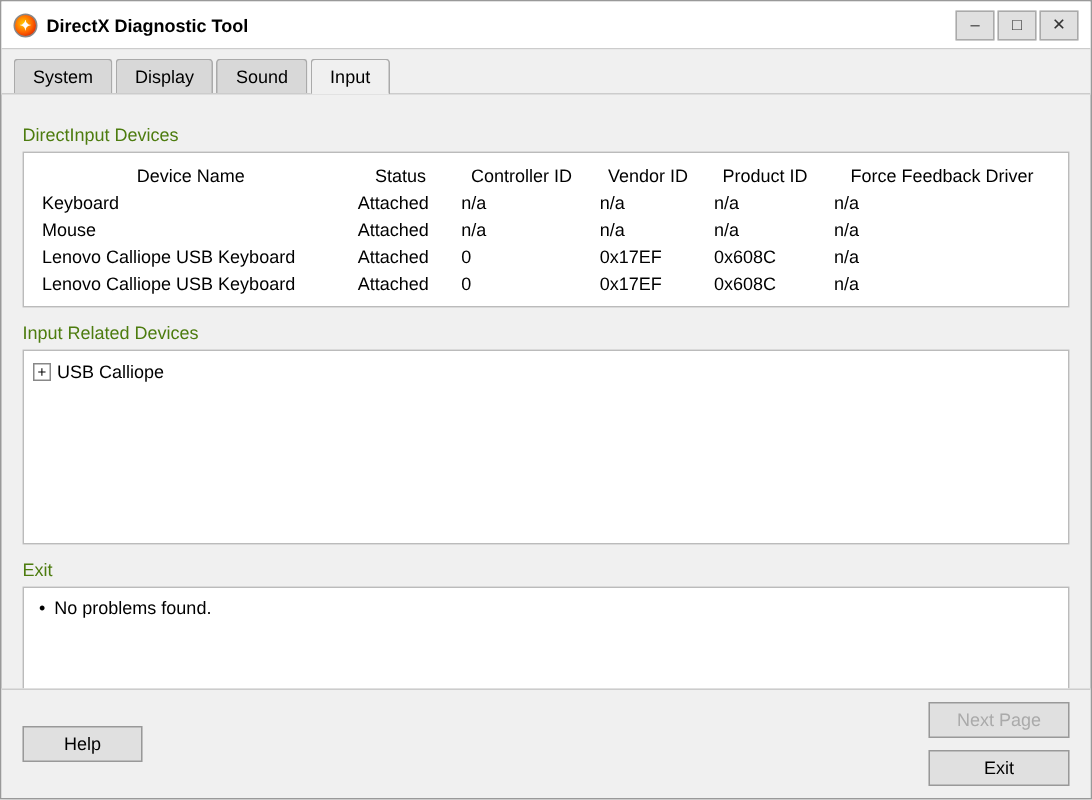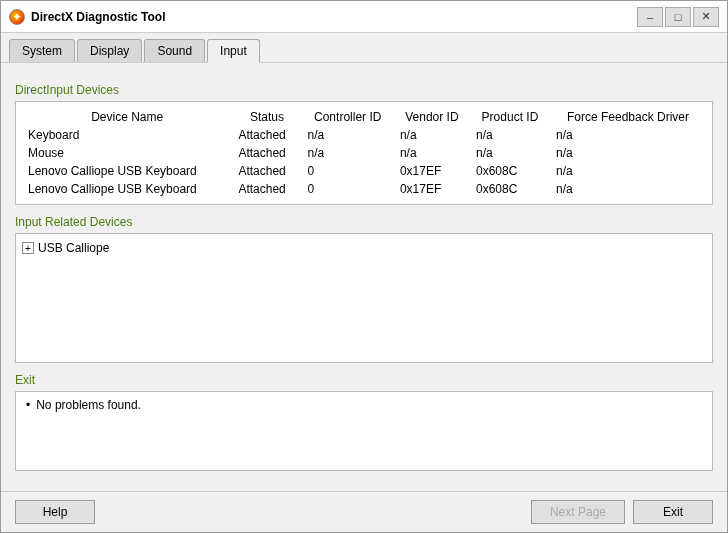--- a/index.html
+++ b/index.html
@@ -171,21 +171,21 @@
     .bullet { color: #000; }
     .footer {
       padding: 8px 14px;
       display: flex;
       justify-content: space-between;
       align-items: center;
       border-top: 1px solid #ccc;
       background: #f0f0f0;
     }
     .footer-left { display: flex; gap: 8px; }
-    .footer-right { display: flex; gap: 8px; }
+    .footer-right { display: flex; gap: 8px; flex-direction: column; }
     .footer-btn {
       padding: 4px 18px;
       background: #e0e0e0;
       border: 1px solid #999;
       cursor: pointer;
       font-size: 12px;
       min-width: 80px;
       text-align: center;
     }
     .footer-btn.disabled {

